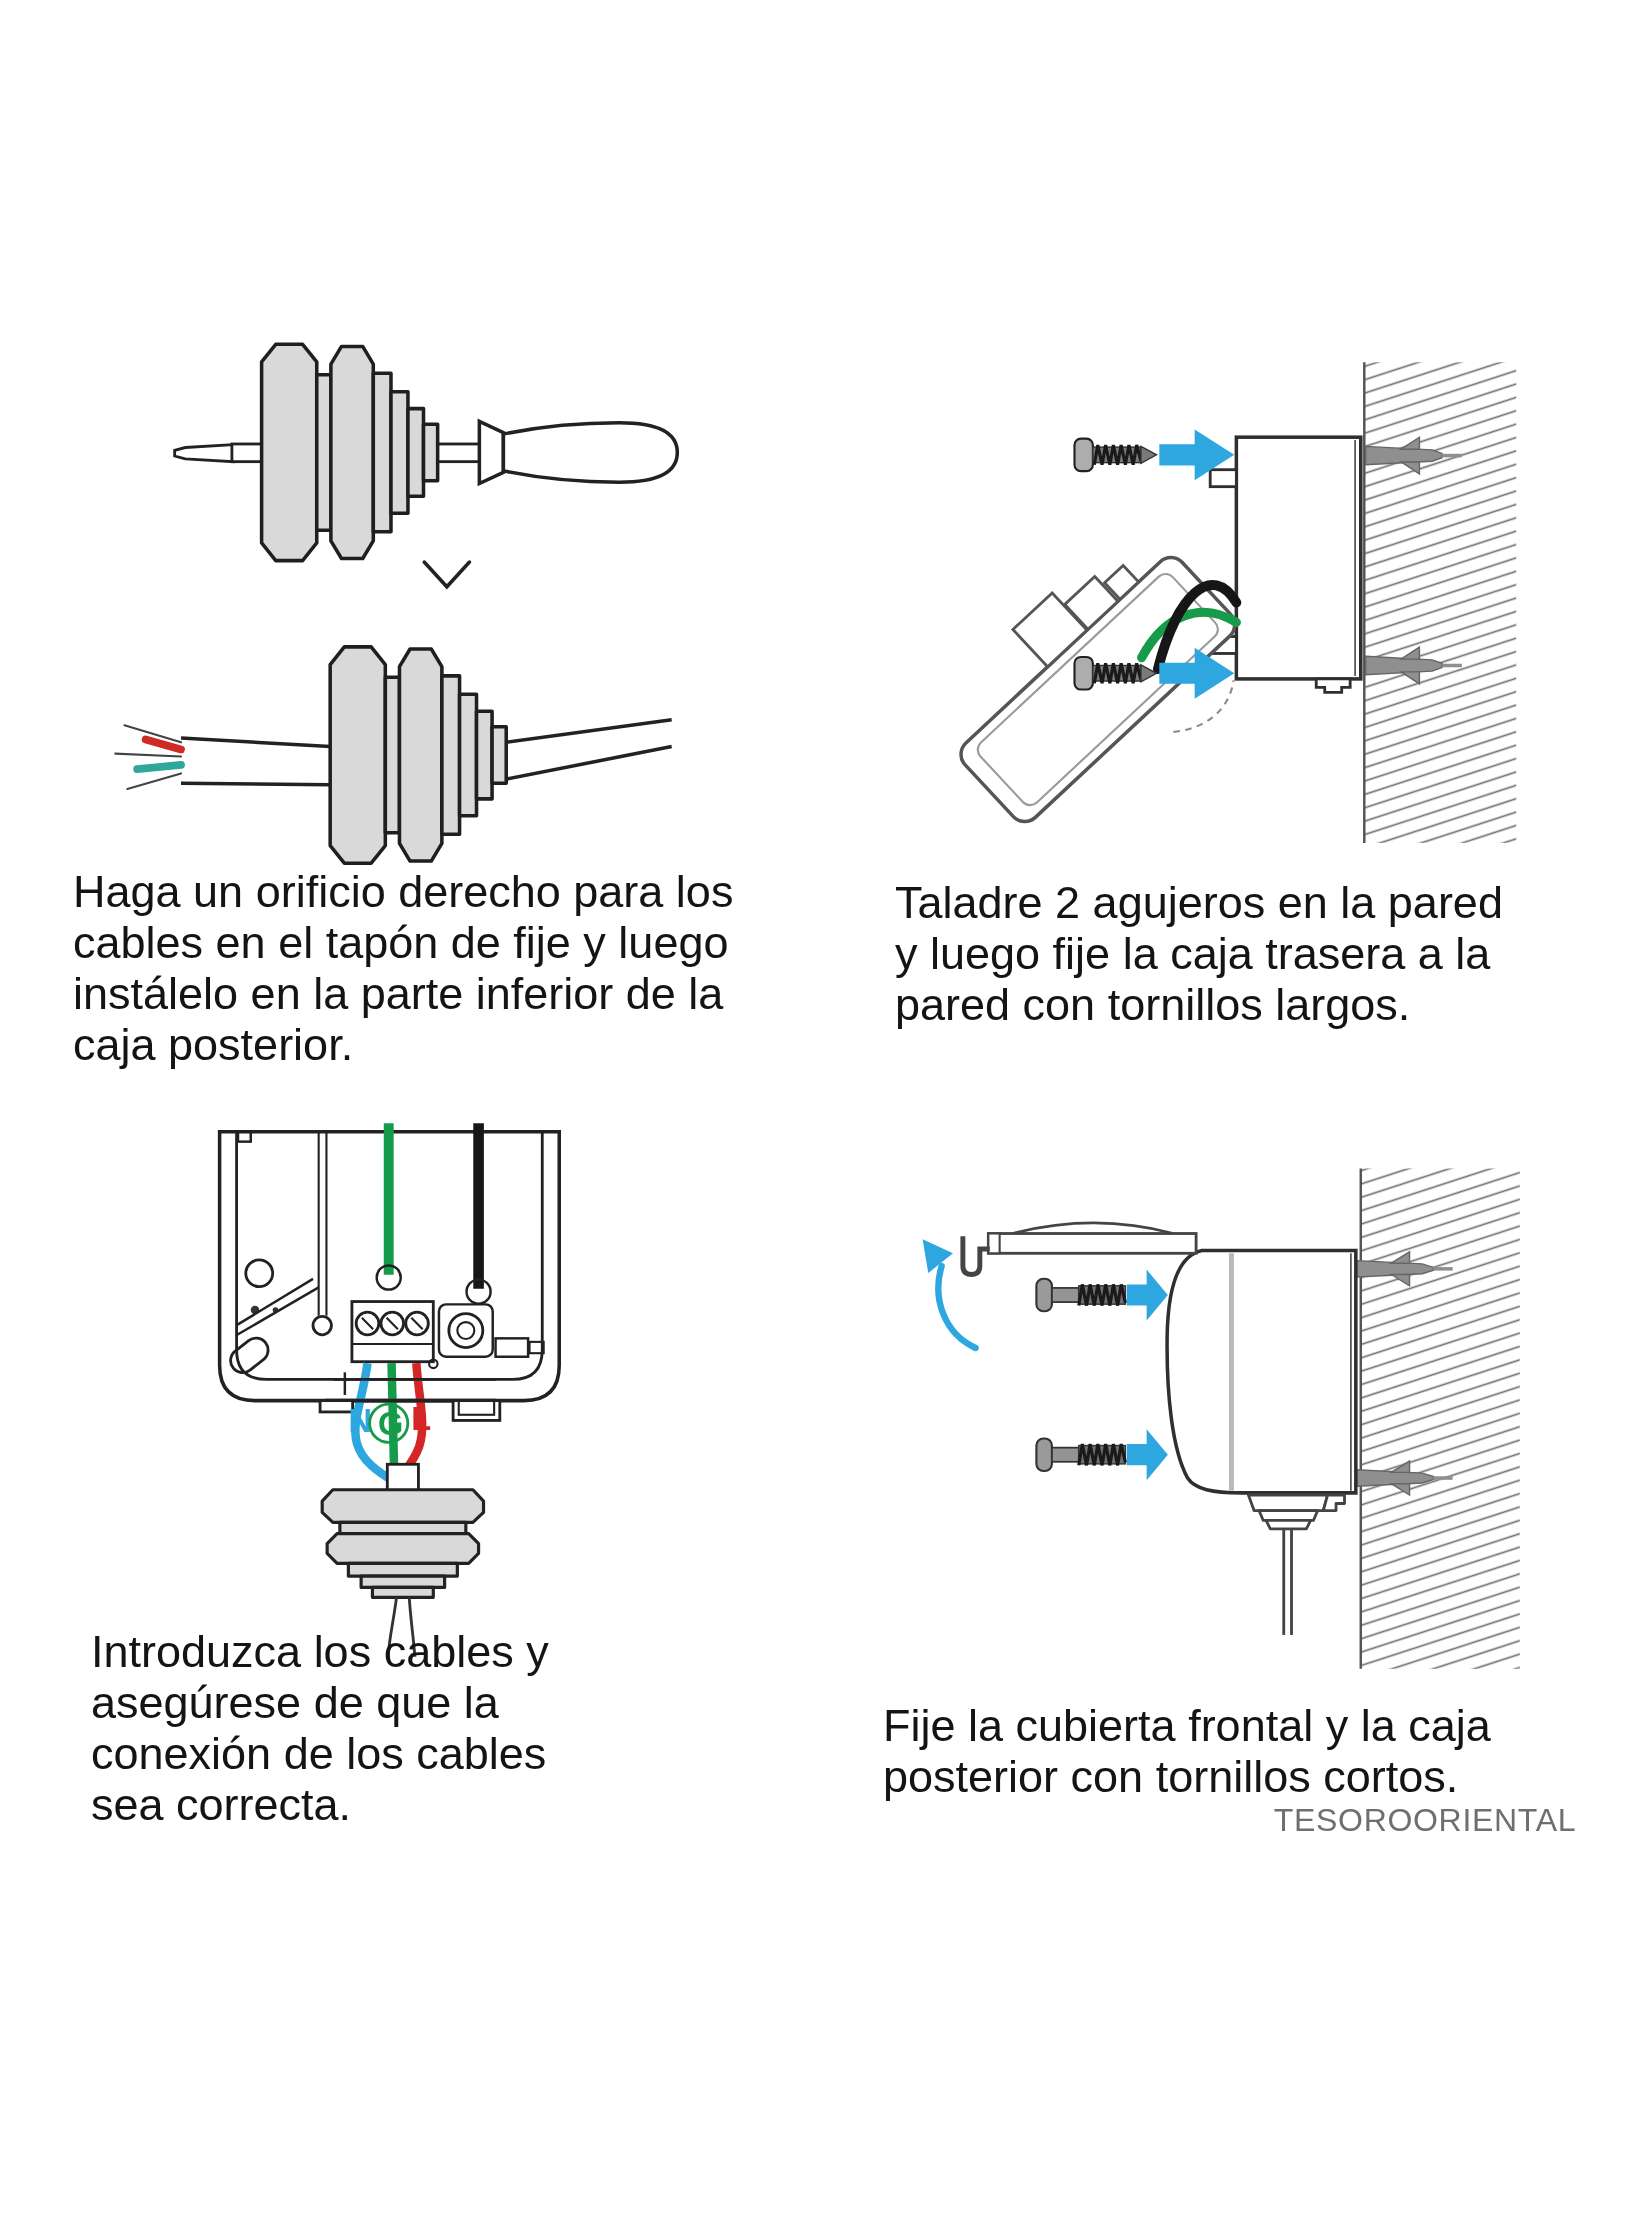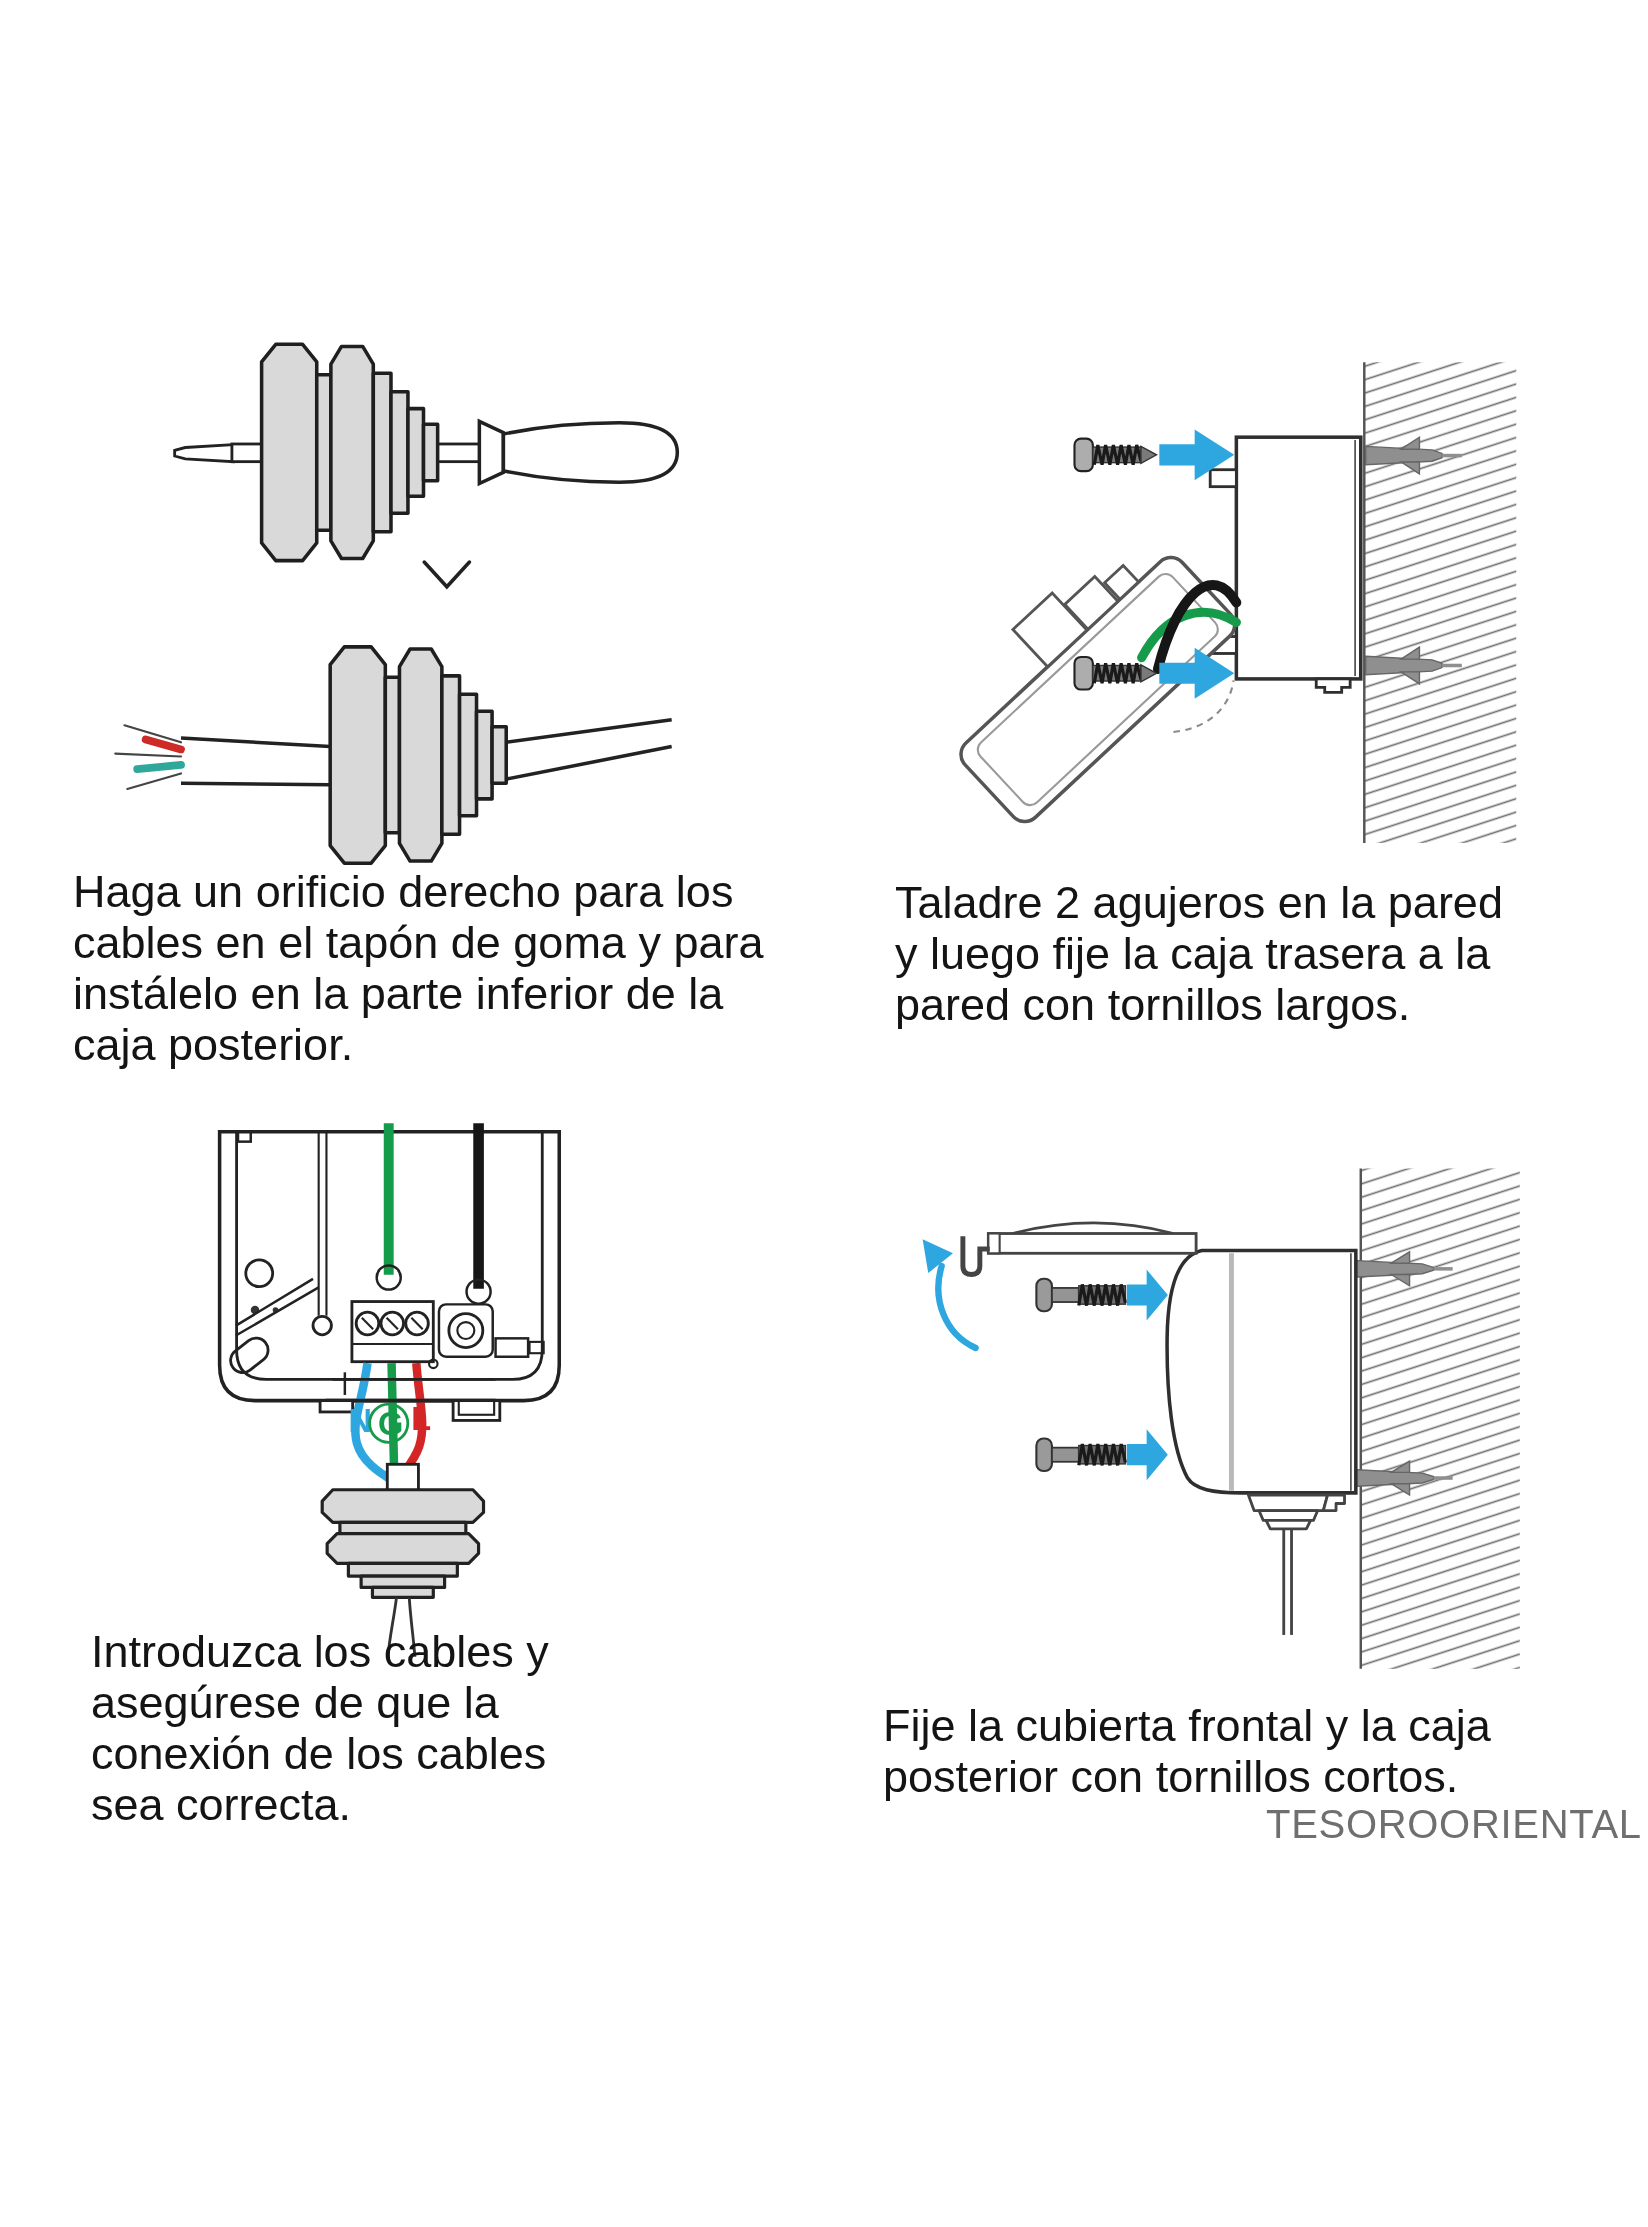--- a/index.html
+++ b/index.html
@@ -11,22 +11,22 @@
     position:absolute;
     white-space:pre-line;
     color:#141414;
     font-size:45px;
     line-height:1.13;
     letter-spacing:0px;
   }
   .watermark{
     position:absolute;
     left:1266px;top:1802px;width:318px;
-    text-align:left;
-    font-size:40px;
+    text-align:center;
+    font-size:32px;
     color:#6F6F6F;
     letter-spacing:0.7px;
   }
   svg{display:block;overflow:visible;}
   text.wl{font-size:46px;font-weight:bold;}
 </style>
 </head>
 <body>
 
 <div class="canvas">
@@ -70,21 +70,21 @@
         <polygon points="467,940 487,915 525,915 545,940 545,1196 525,1221 487,1221 467,1196"></polygon>
         <rect x="545" y="958" width="20" height="220"></rect>
         <polygon points="565,943 580,918 610,918 625,943 625,1193 610,1218 580,1218 565,1193"></polygon>
         <rect x="625" y="956" width="25" height="224"></rect>
         <rect x="650" y="982" width="24" height="172"></rect>
         <rect x="674" y="1006" width="22" height="124"></rect>
         <rect x="696" y="1028" width="20" height="80"></rect>
       </g>
     </svg>
     <figcaption class="caption" style="left:73px;top:867px;width:820px">Haga un orificio derecho para los
-cables en el tapón de goma y para
+cables en el tapón de fije y luego
 instálelo en la parte inferior de la
 caja posterior.</figcaption>
   </figure>
 
   <figure>
     <svg class="illus" style="left:919px;top:304px;width:622px;height:559px" viewBox="1300 430 880 790">
       <defs>
         <pattern id="hatchA" width="40" height="18" patternUnits="userSpaceOnUse" patternTransform="rotate(-18)">
           <line x1="0" y1="9" x2="40" y2="9" stroke="#6F6F6F" stroke-width="2.4"></line>
         </pattern>

